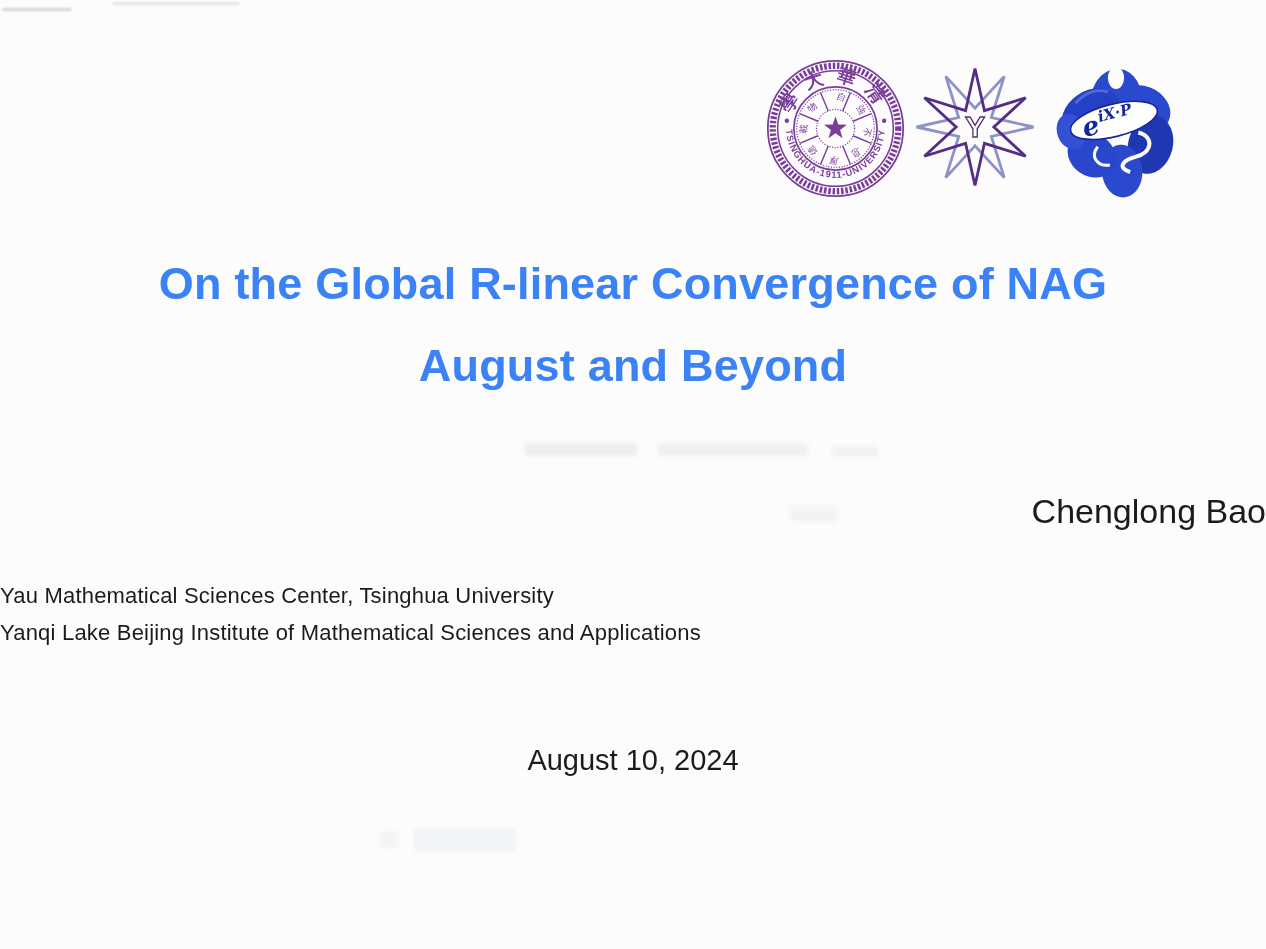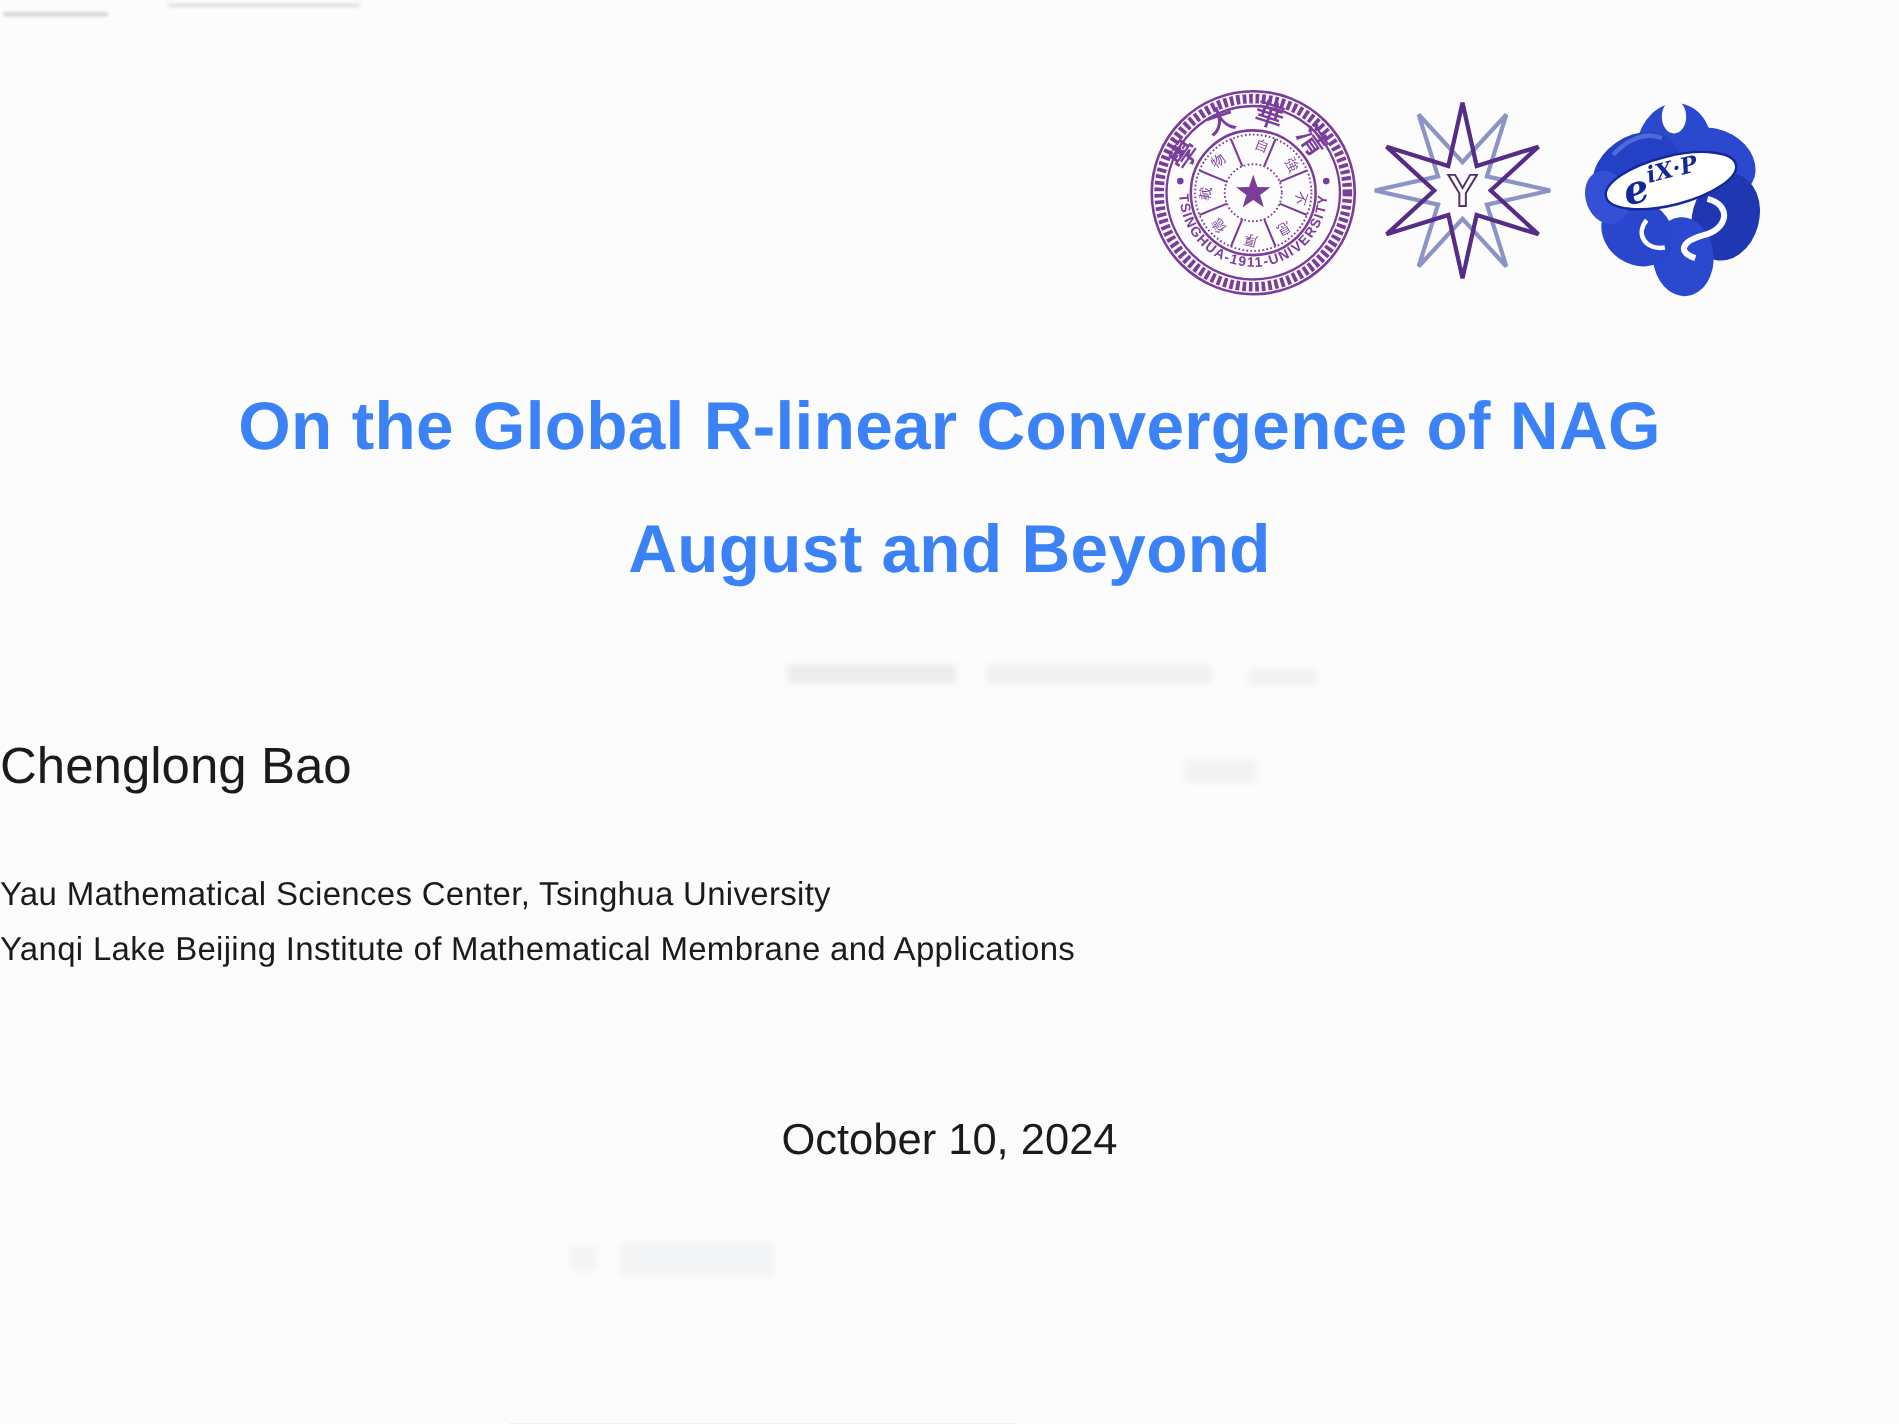--- a/index.html
+++ b/index.html
@@ -21,21 +21,21 @@
   .title-block {
     position:absolute; top:243px; left:0; width:100%;
     text-align:center;
     color:#3b82f6;
     font-size:45px; font-weight:700;
     letter-spacing:0.2px;
     line-height:82px;
   }
   .author-line {
     position:absolute; top:492px; left:0; width:100%;
-    text-align:left; font-size:34px; font-weight:400;
+    text-align:right; font-size:34px; font-weight:400;
   }
   .affiliations {
     position:absolute; top:577px; left:0; width:100%;
     font-size:22px; line-height:37px;
     letter-spacing:0.2px;
   }
   .date-line {
     position:absolute; top:744px; left:0; width:100%;
     text-align:center; font-size:29px;
   }
@@ -122,24 +122,24 @@
 
   <div class="title-block">
     <div>On the Global R-linear Convergence of NAG</div>
     <div>August and Beyond</div>
   </div>
 
   <div class="author-line">Chenglong Bao</div>
 
   <div class="affiliations">
     <div>Yau Mathematical Sciences Center, Tsinghua University</div>
-    <div>Yanqi Lake Beijing Institute of Mathematical Membrane and Applications</div>
+    <div>Yanqi Lake Beijing Institute of Mathematical Sciences and Applications</div>
   </div>
 
-  <div class="date-line">October 10, 2024</div>
+  <div class="date-line">August 10, 2024</div>
 
   <div class="ghost ghost-a1"></div>
   <div class="ghost ghost-a2"></div>
   <div class="ghost ghost-a3"></div>
   <div class="ghost ghost-b"></div>
   <div class="ghost ghost-c1"></div>
   <div class="ghost ghost-c2"></div>
   <div class="ghost ghost-d1"></div>
   <div class="ghost ghost-d2"></div>
 

